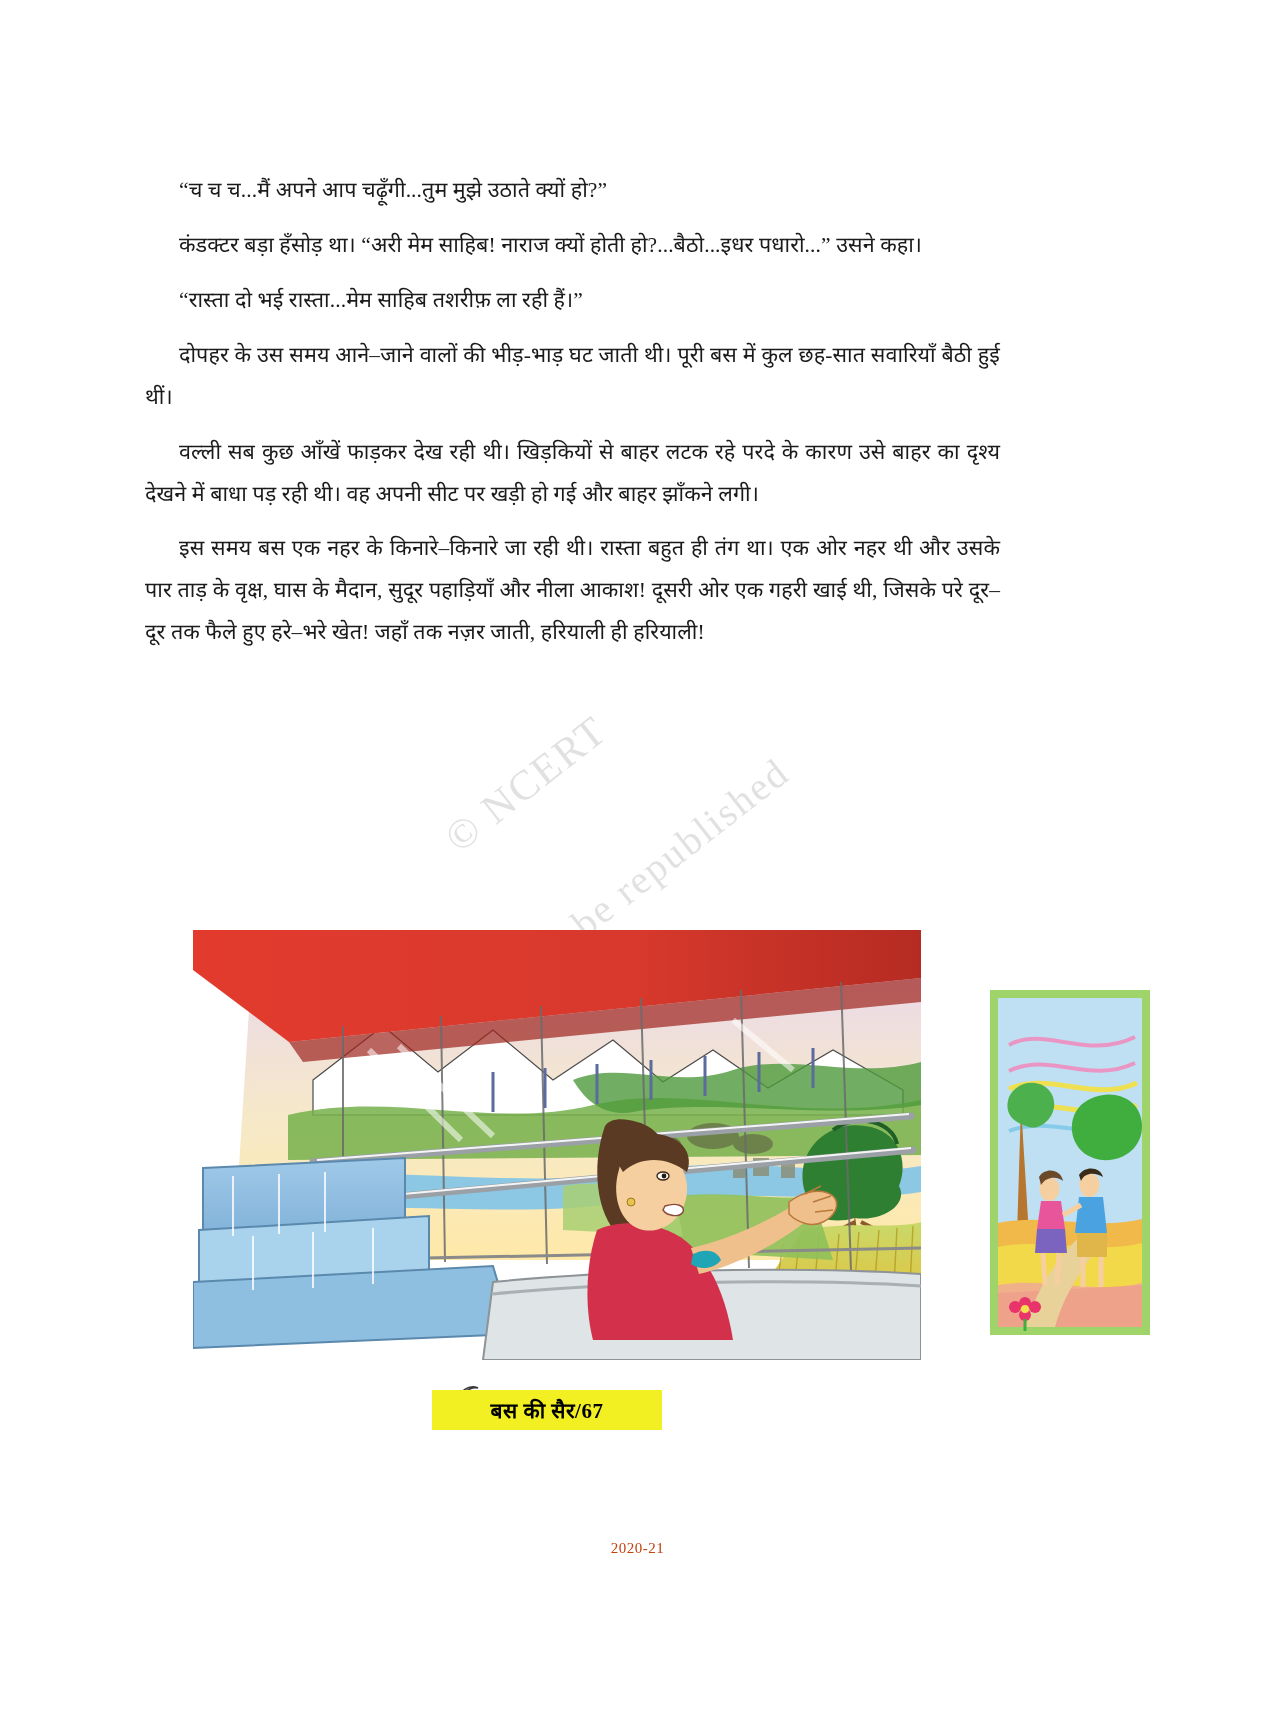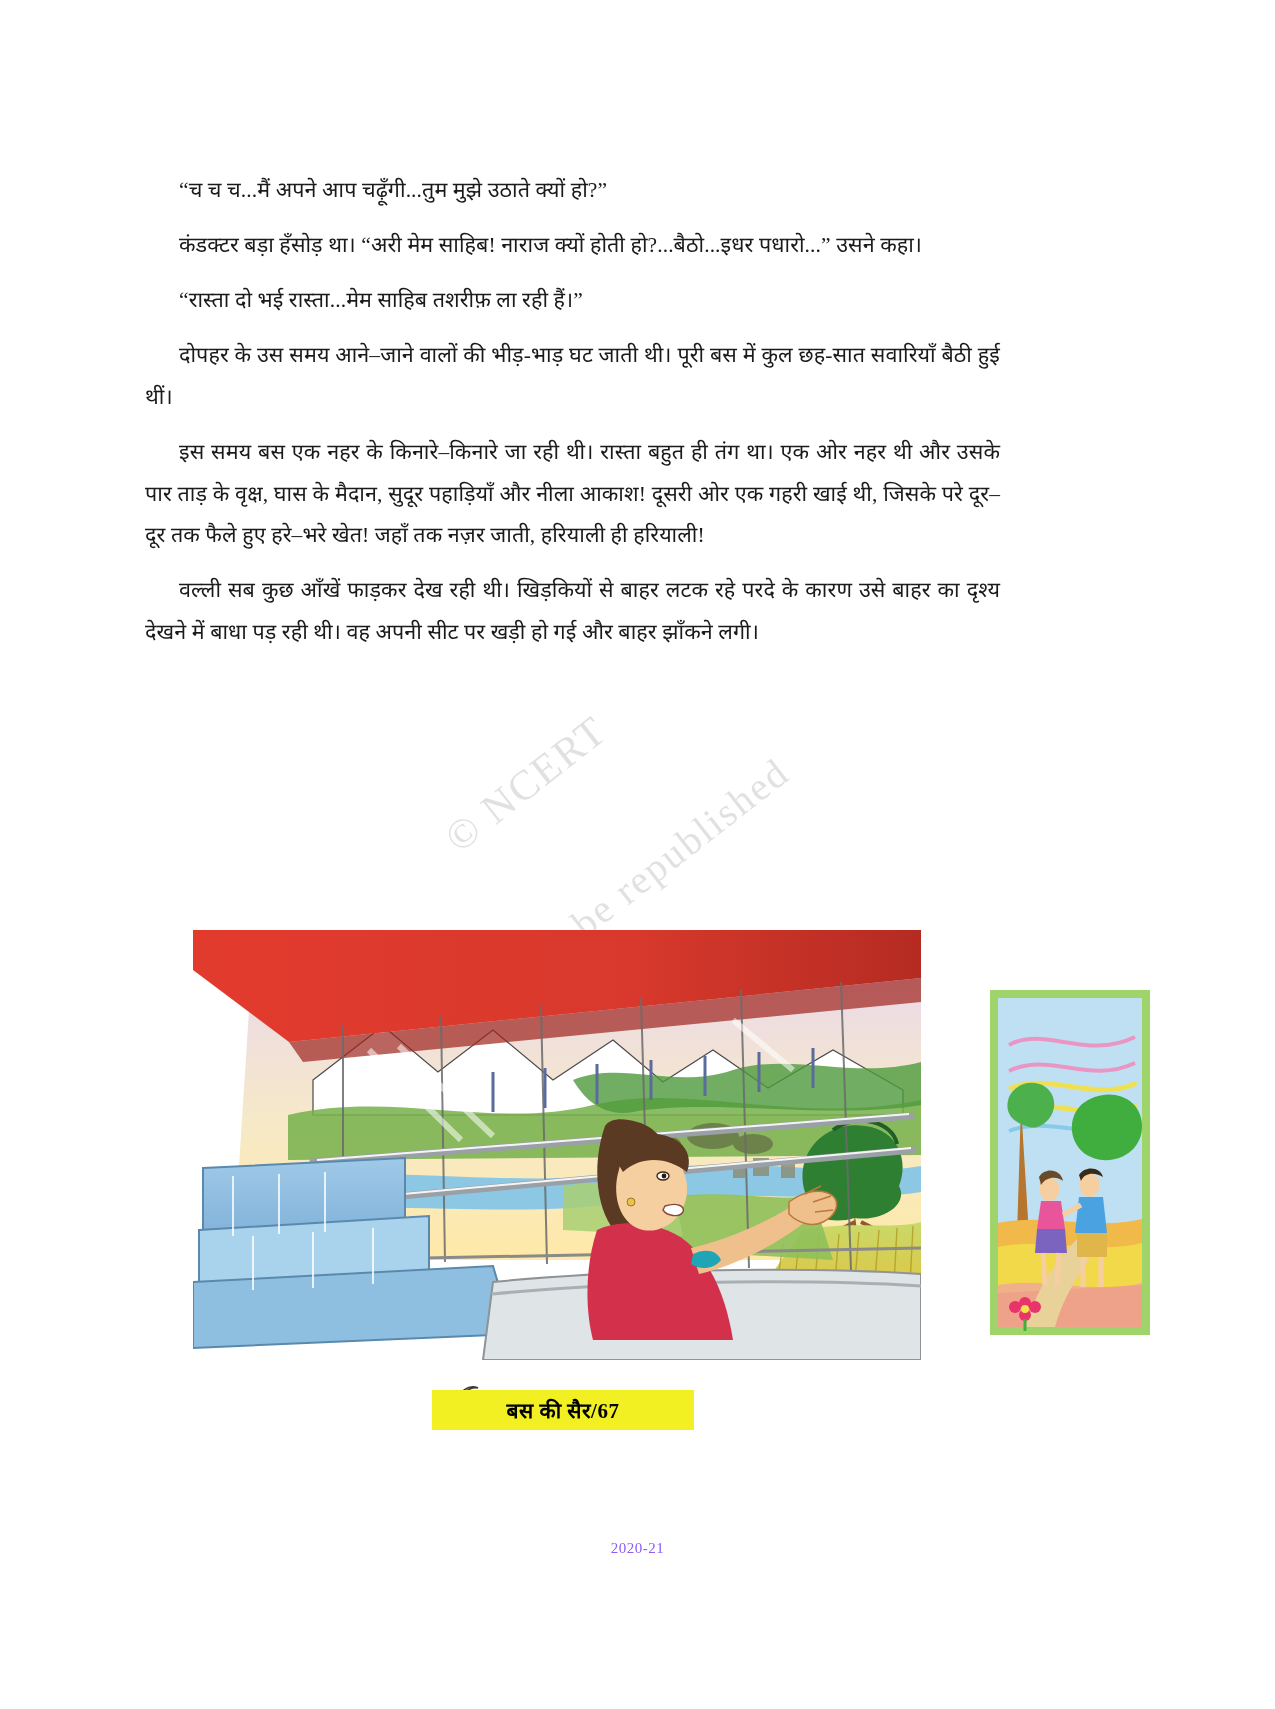--- a/index.html
+++ b/index.html
@@ -67,21 +67,21 @@
     width: 170px;
     height: 355px;
     overflow: hidden;
   }
 
   
   .footer-tag {
     position: absolute;
     left: 432px;
     top: 1390px;
-    width: 262px;
+    width: 230px;
     height: 40px;
     background: #f2ef22;
     display: flex;
     align-items: center;
     justify-content: center;
   }
   .footer-tag-text {
     font-size: 21px;
     font-weight: bold;
     color: #000;
@@ -95,37 +95,37 @@
     width: 40px;
     height: 30px;
   }
   .page-year {
     position: absolute;
     left: 0;
     right: 0;
     top: 1540px;
     text-align: center;
     font-size: 15px;
-    color: #8b5cf6;
+    color: #c2410c;
     font-family: "Liberation Serif", serif;
     letter-spacing: 0.5px;
   }
 </style>
 </head>
 <body>
 
 <div class="page">
 
   <div class="text-block">
     <p class="para">“च च च...मैं अपने आप चढ़ूँगी...तुम मुझे उठाते क्यों हो?”</p>
     <p class="para">कंडक्टर बड़ा हँसोड़ था। “अरी मेम साहिब! नाराज क्यों होती हो?...बैठो...इधर पधारो...” उसने कहा।</p>
     <p class="para">“रास्ता दो भई रास्ता...मेम साहिब तशरीफ़ ला रही हैं।”</p>
     <p class="para">दोपहर के उस समय आने–जाने वालों की भीड़-भाड़ घट जाती थी। पूरी बस में कुल छह-सात सवारियाँ बैठी हुई थीं।</p>
+    <p class="para">वल्ली सब कुछ आँखें फाड़कर देख रही थी। खिड़कियों से बाहर लटक रहे परदे के कारण उसे बाहर का दृश्य देखने में बाधा पड़ रही थी। वह अपनी सीट पर खड़ी हो गई और बाहर झाँकने लगी।</p>
     <p class="para">इस समय बस एक नहर के किनारे–किनारे जा रही थी। रास्ता बहुत ही तंग था। एक ओर नहर थी और उसके पार ताड़ के वृक्ष, घास के मैदान, सुदूर पहाड़ियाँ और नीला आकाश! दूसरी ओर एक गहरी खाई थी, जिसके परे दूर–दूर तक फैले हुए हरे–भरे खेत! जहाँ तक नज़र जाती, हरियाली ही  हरियाली!</p>
-    <p class="para">वल्ली सब कुछ आँखें फाड़कर देख रही थी। खिड़कियों से बाहर लटक रहे परदे के कारण उसे बाहर का दृश्य देखने में बाधा पड़ रही थी। वह अपनी सीट पर खड़ी हो गई और बाहर झाँकने लगी।</p>
   </div>
 
   <div class="watermark wm1">© NCERT</div>
   <div class="watermark wm3">not to be republished</div>
 
   <div class="illus-main">
     <svg viewBox="0 0 728 430" width="728" height="430" preserveAspectRatio="none">
       <defs>
         <linearGradient id="skyg" x1="0" y1="0" x2="0" y2="1">
           <stop offset="0%" stop-color="#e9d6ef"></stop>

